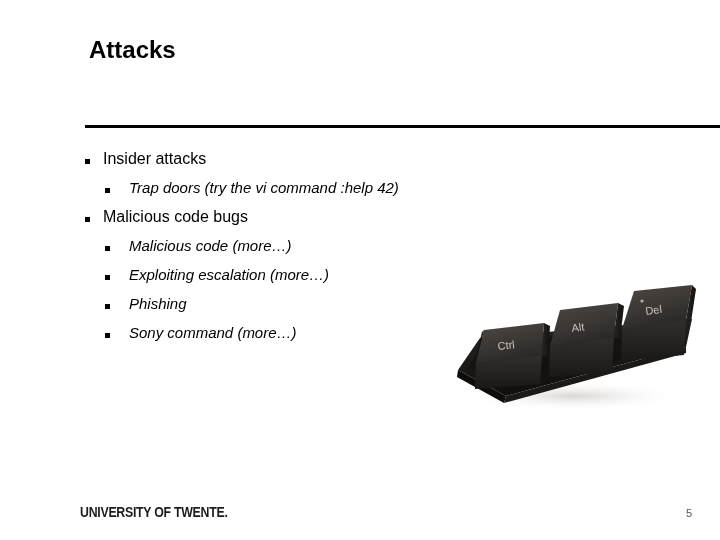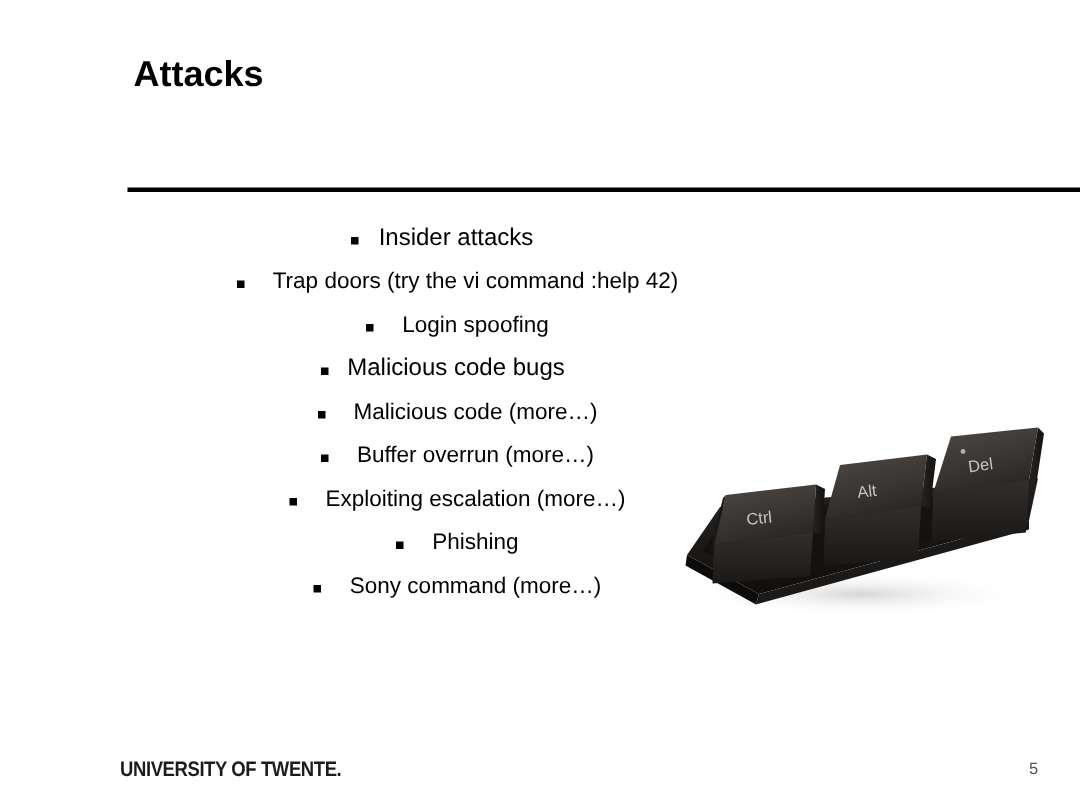--- a/index.html
+++ b/index.html
@@ -47,21 +47,20 @@
     position: absolute;
     left: 85px;
     top: 150px;
     width: 420px;
   }
   .bullet-row {
     display: flex;
     align-items: baseline;
     height: 29px;
     color: #000000;
-    justify-content: center;
   }
   .bullet-row.level-1 {
     padding-left: 0px;
   }
   .bullet-row.level-2 {
     padding-left: 20px;
   }
   .bullet-mark {
     display: inline-block;
     width: 0;
@@ -79,20 +78,21 @@
   }
   .level-1 .bullet-text {
     font-size: 16px;
     padding-left: 18px;
     white-space: nowrap;
   }
   .level-2 .bullet-text {
     font-size: 15px;
     padding-left: 24px;
     white-space: nowrap;
+    font-style: italic;
   }
 
   
   .keys-figure {
     position: absolute;
     left: 446px;
     top: 272px;
     width: 256px;
     height: 140px;
   }
@@ -137,35 +137,27 @@
 
   <div class="body-list">
     <div class="bullet-row level-1">
       <span class="bullet-mark"></span>
       <span class="bullet-text">Insider attacks</span>
     </div>
     <div class="bullet-row level-2">
       <span class="bullet-mark"></span>
       <span class="bullet-text">Trap doors (try the vi command :help 42)</span>
     </div>
-    <div class="bullet-row level-2">
-      <span class="bullet-mark"></span>
-      <span class="bullet-text">Login spoofing</span>
-    </div>
     <div class="bullet-row level-1">
       <span class="bullet-mark"></span>
       <span class="bullet-text">Malicious code bugs</span>
     </div>
     <div class="bullet-row level-2">
       <span class="bullet-mark"></span>
       <span class="bullet-text">Malicious code (more…)</span>
-    </div>
-    <div class="bullet-row level-2">
-      <span class="bullet-mark"></span>
-      <span class="bullet-text">Buffer overrun (more…)</span>
     </div>
     <div class="bullet-row level-2">
       <span class="bullet-mark"></span>
       <span class="bullet-text">Exploiting escalation (more…)</span>
     </div>
     <div class="bullet-row level-2">
       <span class="bullet-mark"></span>
       <span class="bullet-text">Phishing</span>
     </div>
     <div class="bullet-row level-2">

